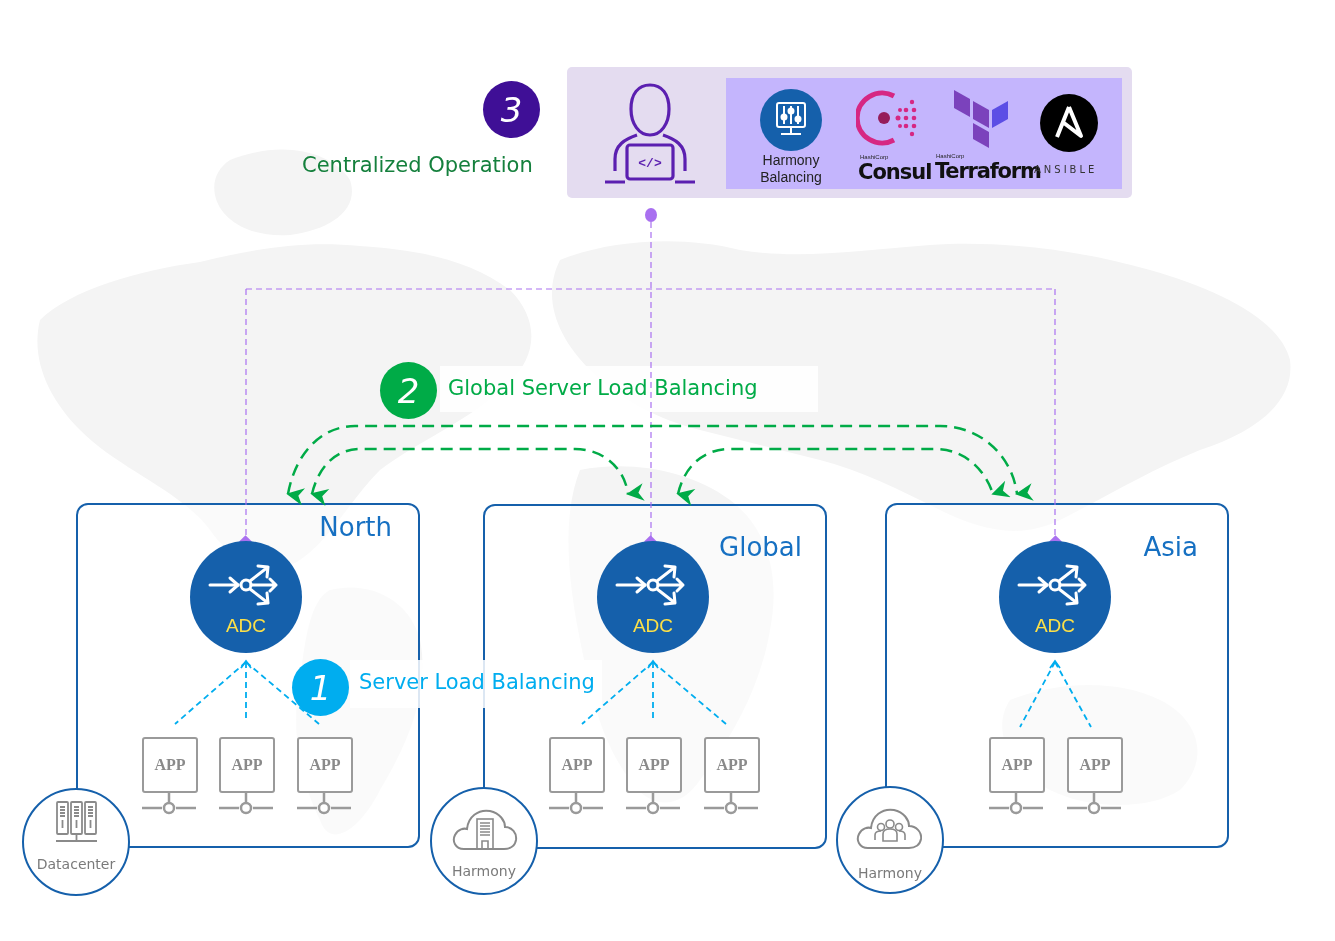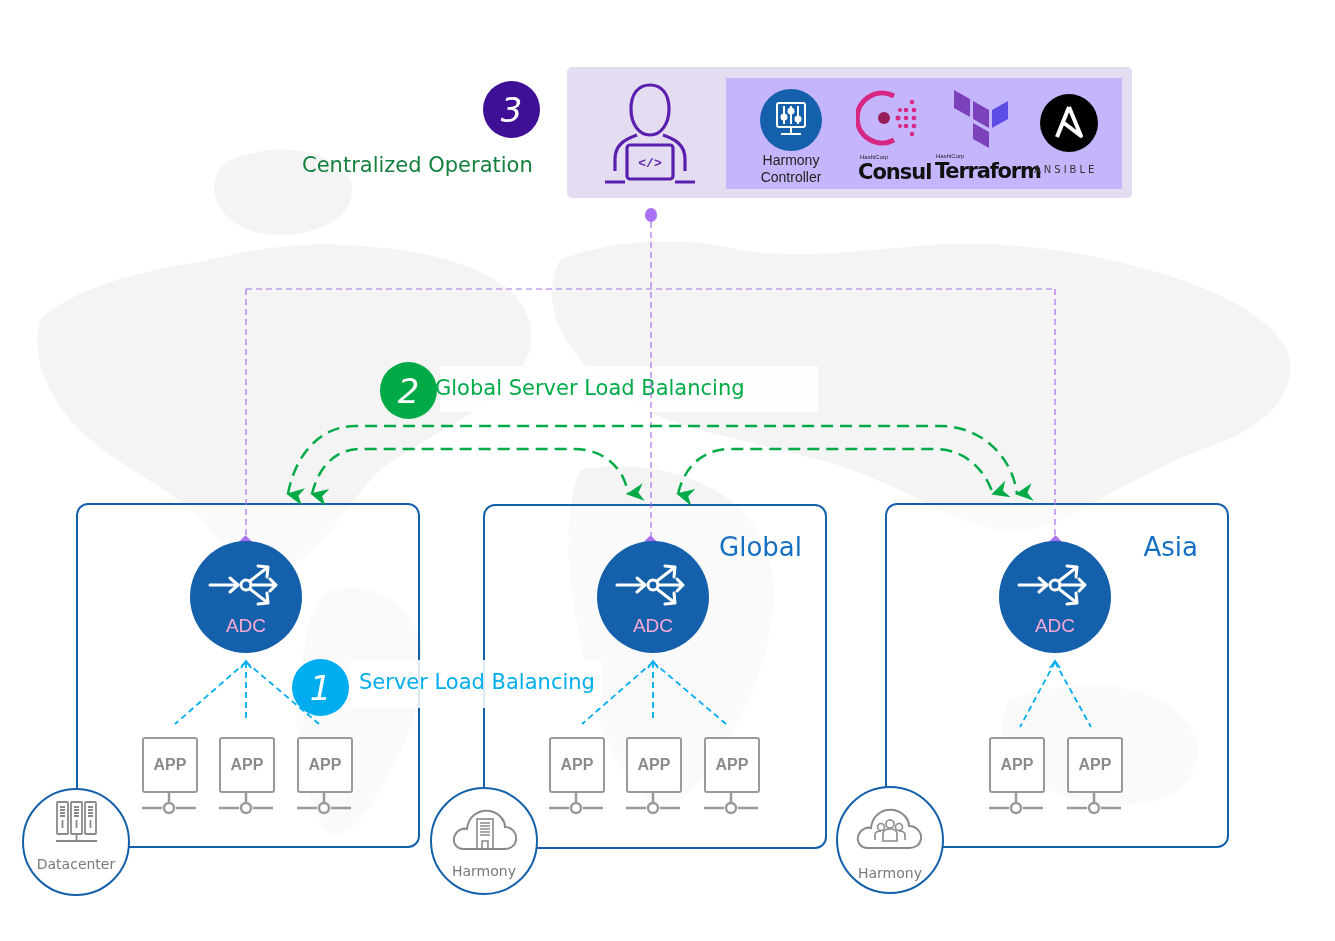--- a/index.html
+++ b/index.html
@@ -6,22 +6,22 @@
   body{width:1335px;height:941px;position:relative;overflow:hidden;font-family:"DejaVu Sans","Liberation Sans",sans-serif;}
   .abs{position:absolute;}
   #map{position:absolute;left:0;top:0;width:1335px;height:941px;}
   #links{position:absolute;left:0;top:0;width:1335px;height:941px;pointer-events:none;}
   .num-badge{position:absolute;border-radius:50%;color:#fff;display:flex;align-items:center;justify-content:center;font-style:italic;font-family:"DejaVu Sans",sans-serif;}
   .label{position:absolute;white-space:nowrap;}
   .region{position:absolute;border:2px solid #1560ab;border-radius:12px;background:rgba(255,255,255,0.55);}
   .region-title{position:absolute;color:#1670c2;font-size:26px;font-family:"DejaVu Sans",sans-serif;text-align:right;line-height:38px;}
   .adc{position:absolute;width:112px;height:112px;border-radius:50%;background:#1560ab;}
   .adc svg{position:absolute;left:18px;top:22px;}
-  .adc-label{position:absolute;left:0;width:100%;top:74px;text-align:center;color:#f9a8d4;font-size:19px;font-family:"Liberation Sans",sans-serif;}
-  .app{position:absolute;width:52px;height:52px;border:2px solid #9a9a9a;border-radius:3px;background:#fff;color:#8a8a8a;font-weight:bold;font-size:16px;display:flex;align-items:center;justify-content:center;font-family:Liberation Sans, sans-serif;}
+  .adc-label{position:absolute;left:0;width:100%;top:74px;text-align:center;color:#fde047;font-size:19px;font-family:"Liberation Sans",sans-serif;}
+  .app{position:absolute;width:52px;height:52px;border:2px solid #9a9a9a;border-radius:3px;background:#fff;color:#8a8a8a;font-weight:bold;font-size:16px;display:flex;align-items:center;justify-content:center;font-family:Liberation Serif, serif;}
   .env{position:absolute;width:104px;height:104px;border-radius:50%;border:2px solid #1560ab;background:#fff;}
   .env-label{position:absolute;left:0;width:100%;text-align:center;color:#7a7a7a;font-size:14px;font-family:"DejaVu Sans",sans-serif;}
   #ops-panel{position:absolute;left:567px;top:67px;width:565px;height:131px;background:#e4dcf0;border-radius:5px;}
   #tools-box{position:absolute;left:726px;top:78px;width:396px;height:111px;background:#c4b5fd;}
   .tool{position:absolute;text-align:center;}
   .sublabel{position:absolute;font-size:6px;color:#222;font-family:"Liberation Sans",sans-serif;}
   .slb-bg{position:absolute;background:rgba(255,255,255,0.85);}
 </style>
 </head>
 <body>
@@ -61,21 +61,21 @@
       <circle cx="32" cy="32" r="31" fill="#1560ab"></circle>
       <g fill="none" stroke="#fff" stroke-width="2">
         <rect x="18" y="15" width="28" height="24" rx="2"></rect>
         <path d="M25 18 V36 M32 18 V36 M39 18 V36 M32 39 V46 M22 46 H42"></path>
         <circle cx="25" cy="29" r="2.5" fill="#fff"></circle>
         <circle cx="32" cy="23" r="2.5" fill="#fff"></circle>
         <circle cx="39" cy="31" r="2.5" fill="#fff"></circle>
       </g>
     </svg>
     <div style="font-size:14px;color:#222;font-family:'Liberation Sans',sans-serif;line-height:17px;margin-top:0;">Harmony</div>
-    <div style="font-size:14px;color:#222;font-family:'Liberation Sans',sans-serif;line-height:17px;">Controller</div>
+    <div style="font-size:14px;color:#222;font-family:'Liberation Sans',sans-serif;line-height:17px;">Balancing</div>
   </div>
 
   <div class="tool" style="left:130px;top:10px;width:74px;">
     <svg width="66" height="58" viewBox="0 0 66 58" style="display:block;">
       <path d="M38 8 A25 25 0 1 0 38 52" fill="none" stroke="#d62783" stroke-width="5"></path>
       <circle cx="28" cy="30" r="6" fill="#961d5a"></circle>
       <g fill="#d62783">
         <circle cx="42" cy="30" r="2.5"></circle>
           <circle cx="50" cy="30" r="2.3"></circle>
           <circle cx="58" cy="30" r="2.3"></circle>
@@ -110,27 +110,28 @@
       <path d="M29 13 L17 43 M29 13 L41 42 L24 29" fill="none" stroke="#fff" stroke-width="4" stroke-linejoin="round"></path>
     </svg>
     <div style="position:absolute;left:2px;top:70px;font-size:10px;letter-spacing:3px;color:#333;font-family:'DejaVu Sans',sans-serif;">ANSIBLE</div>
   </div>
 </div>
 
 <div class="slb-bg" style="left:440px;top:366px;width:378px;height:46px;"></div>
 <div class="num-badge" style="left:380px;top:362px;width:57px;height:57px;background:#00ab47;font-size:34px;">
   <span>2</span>
 </div>
-<div class="label" style="left:435px;top:376px;color:#00ab47;font-size:21px;font-family:'DejaVu Sans',sans-serif;">Global Server Load Balancing</div>
+<div class="label" style="left:448px;top:376px;color:#00ab47;font-size:21px;font-family:'DejaVu Sans',sans-serif;">Global Server Load Balancing</div>
 
 <div class="region" style="left:76px;top:503px;width:340px;height:341px;"></div>
 <div class="region" style="left:483px;top:504px;width:340px;height:341px;"></div>
 <div class="region" style="left:885px;top:503px;width:340px;height:341px;"></div>
 
 <div class="region-title" style="left:260px;top:508px;width:148px;">
+  <div style="padding-right:16px;">North</div>
 </div>
 <div class="region-title" style="left:680px;top:528px;width:122px;">Global</div>
 <div class="region-title" style="left:1110px;top:528px;width:88px;">Asia</div>
 
 <svg id="links" viewBox="0 0 1335 941">
   <defs>
     <marker id="garrow" viewBox="0 0 10 10" refX="5" refY="9" markerWidth="7" markerHeight="9" orient="auto-start-reverse">
       <path d="M0 0 L5 10 L10 0 L5 3Z" fill="#00ab47"></path>
     </marker>
     <marker id="carrow" viewBox="0 0 10 10" refX="5" refY="1" markerWidth="6" markerHeight="6" orient="0">

